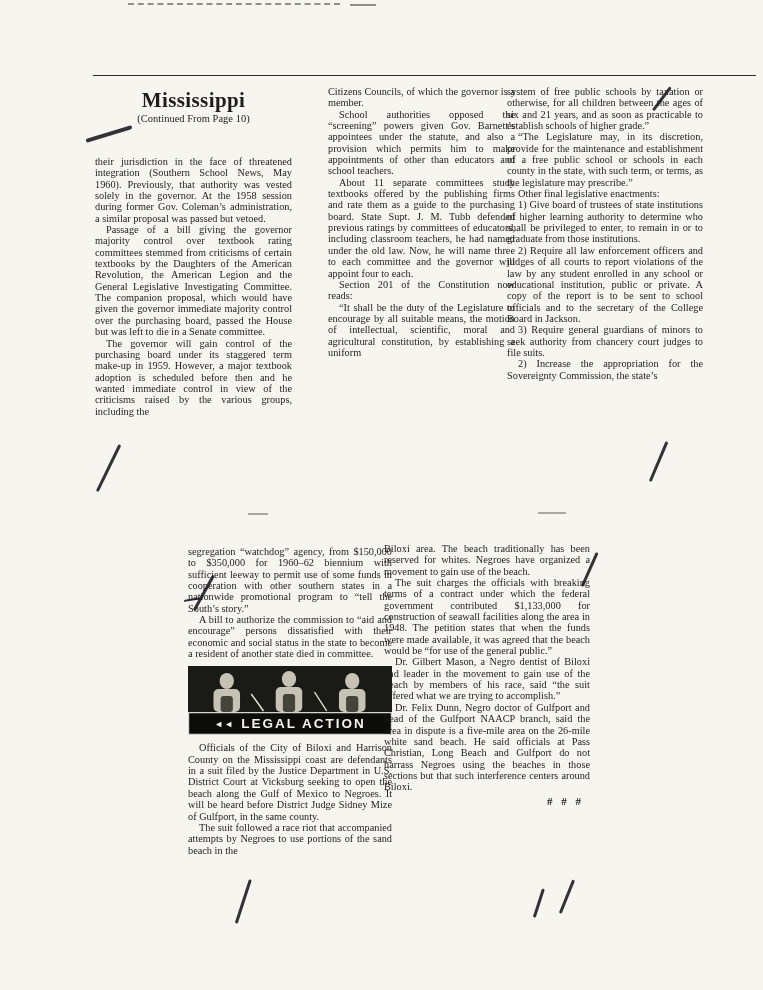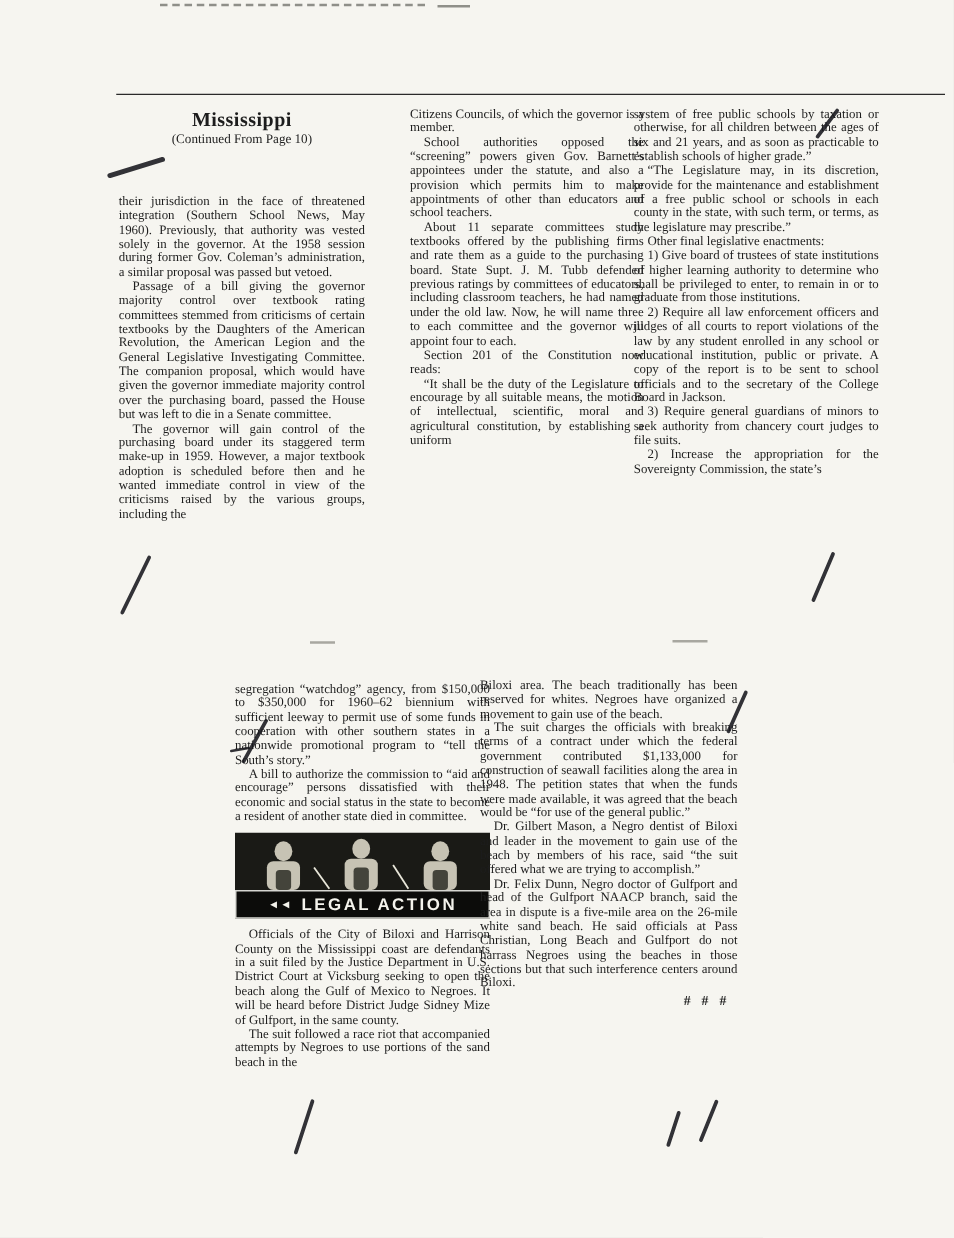--- a/index.html
+++ b/index.html
@@ -12,21 +12,21 @@
   .rule-top { position:absolute; left:93px; top:75px; width:663px; border-top:1.6px solid #2a2a2a; }
 
   
   .scr-dash-long { position:absolute; left:128px; top:3px; width:212px; border-top:2px dashed #8f8f89; }
   .scr-dash-short { position:absolute; left:350px; top:4px; width:26px; height:2px; background:#8f8f89; }
   .scr-mid-a { position:absolute; left:248px; top:513px; width:20px; height:1.5px; background:#a8a7a0; }
   .scr-mid-b { position:absolute; left:538px; top:512px; width:28px; height:1.5px; background:#a8a7a0; }
 
   
   .masthead { position:absolute; left:95px; top:88px; width:197px; text-align:center; }
-  .masthead h1 { margin:0; font-size:16px; font-weight:bold; letter-spacing:.4px; }
+  .masthead h1 { margin:0; font-size:21px; font-weight:bold; letter-spacing:.4px; }
   .continued { font-size:10.5px; font-weight:normal; }
 
   
   .col { position:absolute; font-size:10.3px; line-height:11.35px; text-align:justify; }
   .col p { margin:0; text-indent:11px; }
   .col.cont > p:first-child, .plist.cont > p:first-child { text-indent:0; }
   .plist p { margin:0; text-indent:11px; }
 
   #col1 { left:95px;  top:156px; width:197px; }
   #col2 { left:284px; top:86px;  width:187px;margin-left:44px; }

